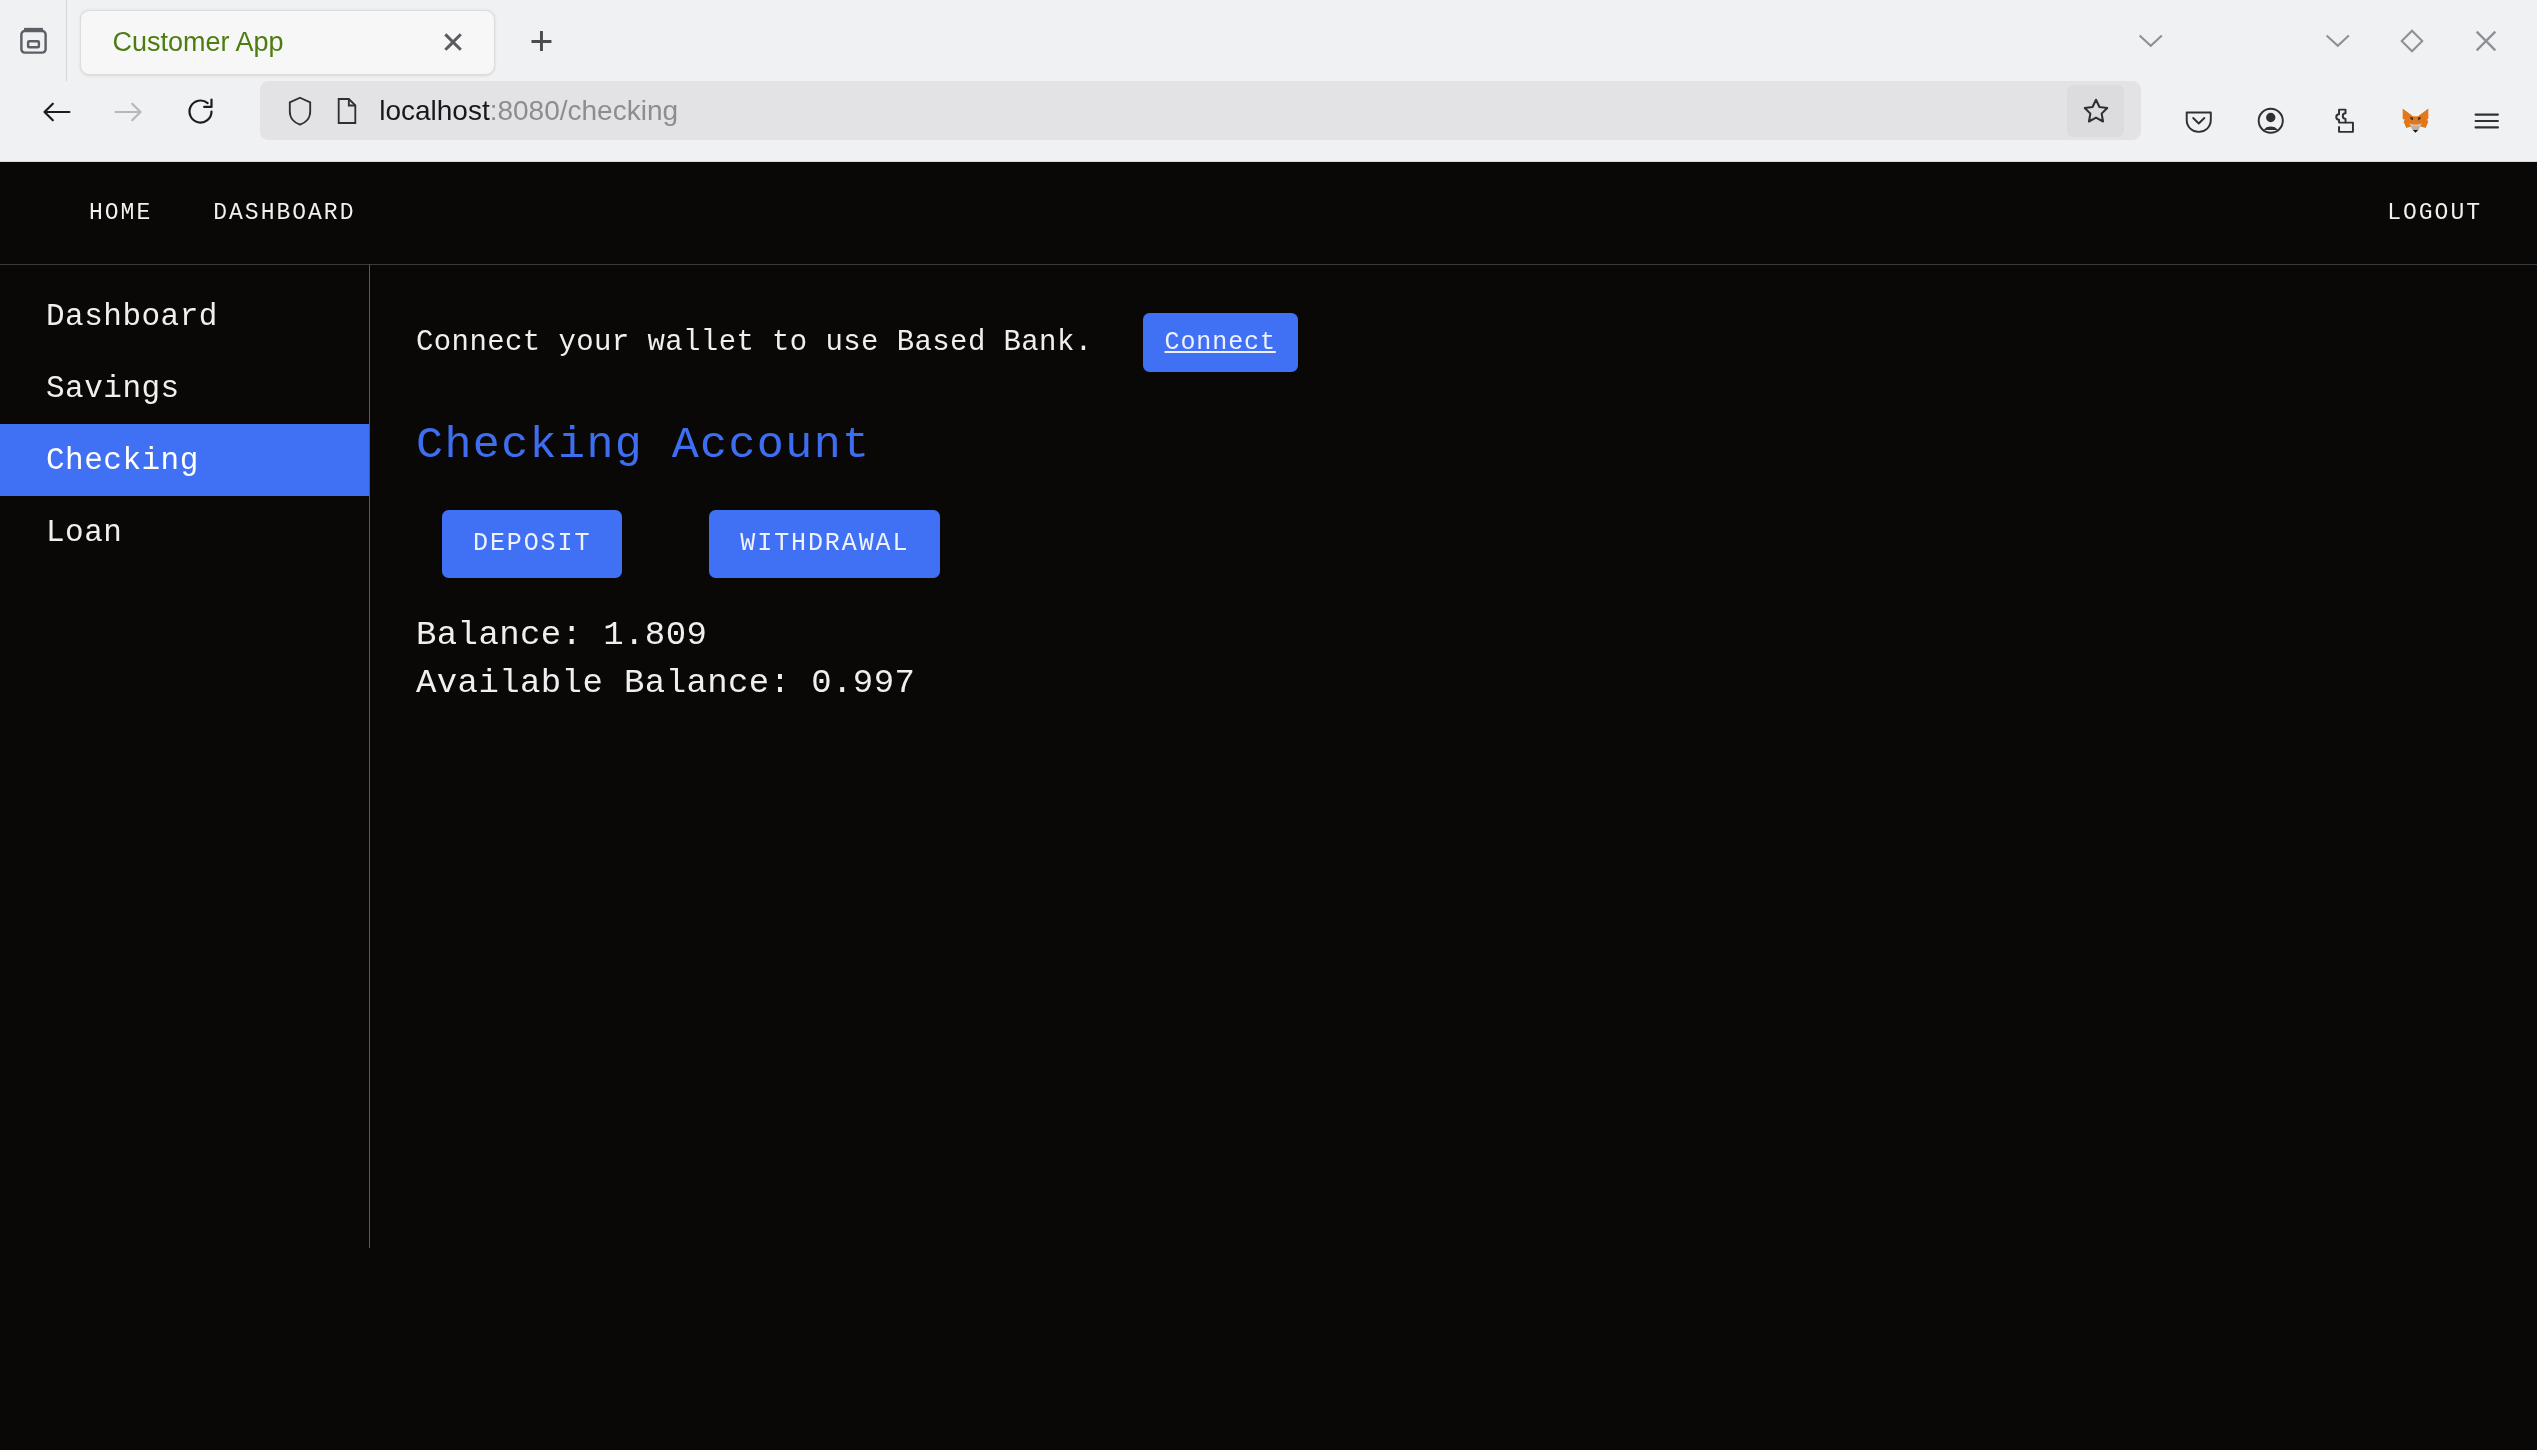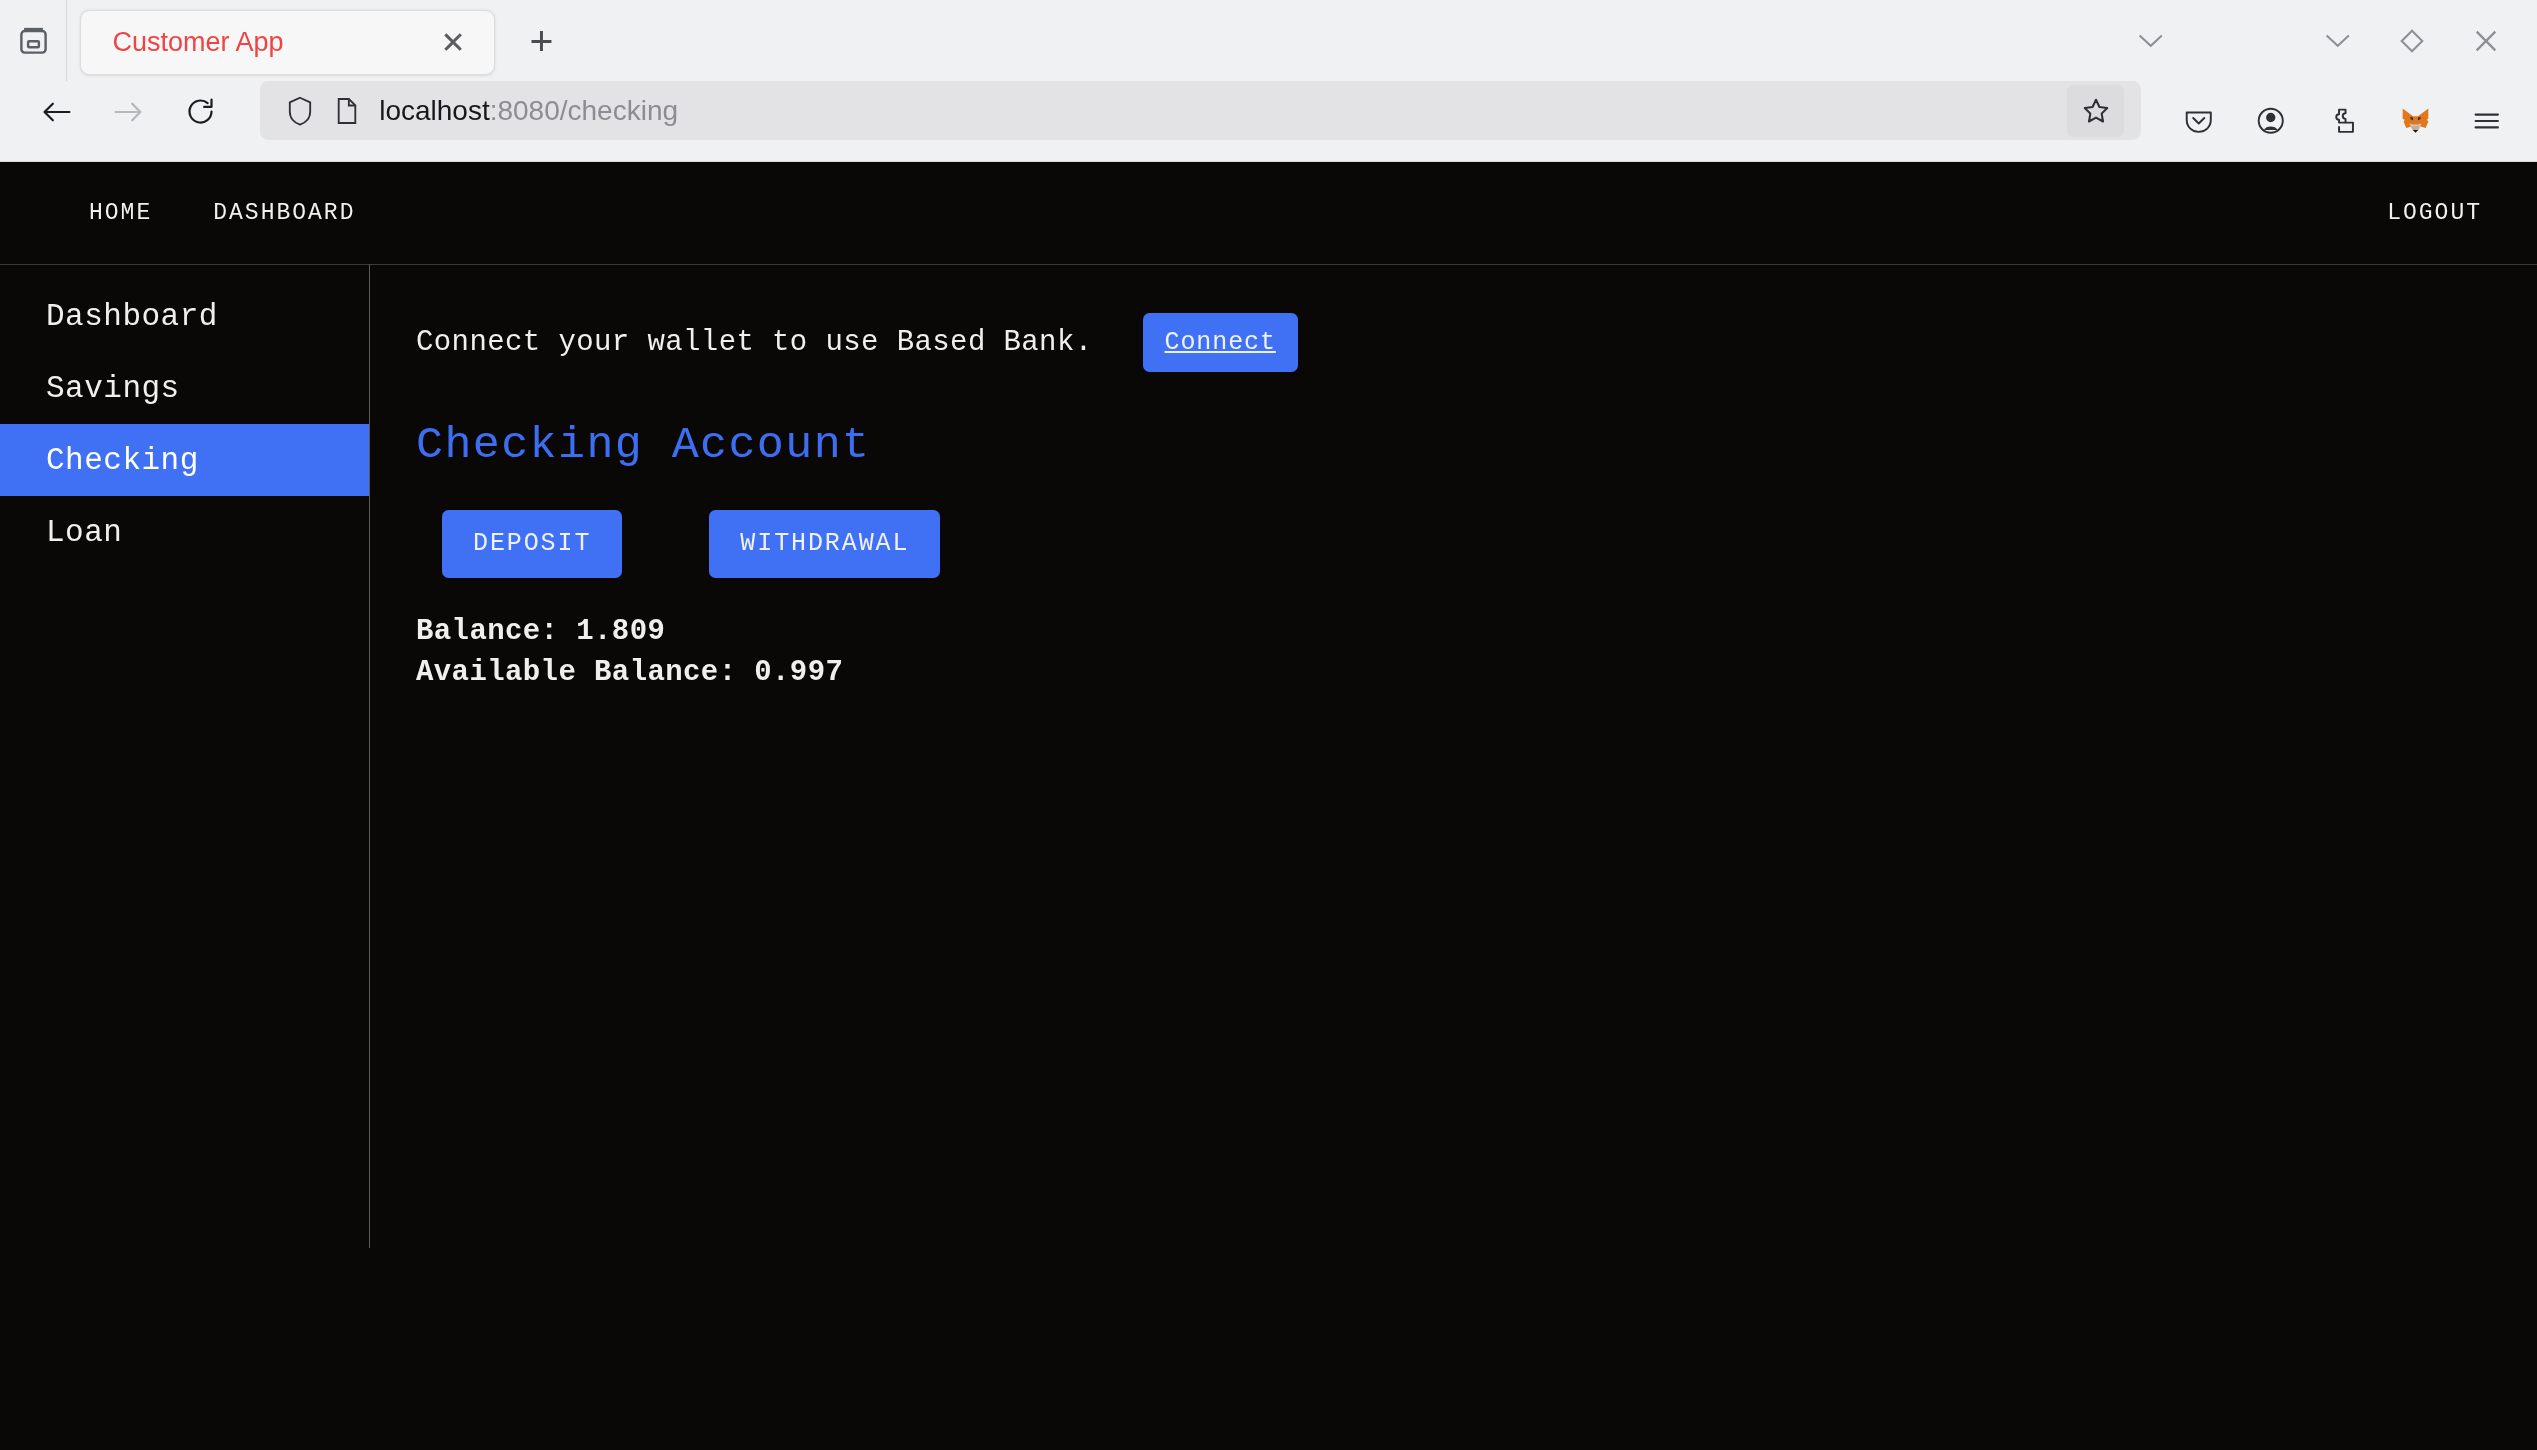--- a/index.html
+++ b/index.html
@@ -37,21 +37,21 @@
     border: 0.9px solid #dcdcdf;
     border-radius: 9.3px;
     display: flex;
     align-items: center;
     padding: 0 20.4px 0 31.5px;
     justify-content: space-between;
     box-shadow: 0 0.9px 2.8px rgba(0,0,0,.10);
   }
   .tab-title {
     font-size: 27px;
-    color: #ef4444;
+    color: #4d7c0f;
     font-family: "Liberation Sans", sans-serif;
     white-space: nowrap;
   }
   .tab-close {
     width: 41px; height: 41px;
     display: flex; align-items: center; justify-content: center;
     color: #5b5b60; font-size: 30px; line-height: 1;
     border-radius: 5.6px;
   }
   .newtab {
@@ -226,26 +226,25 @@
     gap: 87px;
   }
   .btn-action {
     font-size: 25px;
     padding: 19.4px 31px;
     letter-spacing: 1.9px;
   }
   .balances { margin-top: 33px; }
   .balances div {
     font-family: "Liberation Mono", monospace;
-    font-size: 29px;
+    font-size: 34px;
     color: #f0eeee;
     letter-spacing: 0.4px;
     line-height: 1.42;
     white-space: nowrap;
-    font-weight: bold;
   }
 </style>
 </head>
 <body>
 
 <div class="browser">
 
   <div class="tabstrip">
     <div class="firefox-view">
       <svg class="fv-icon" viewBox="0 0 24 26" fill="none" stroke="#5b6067" stroke-width="1.8">

